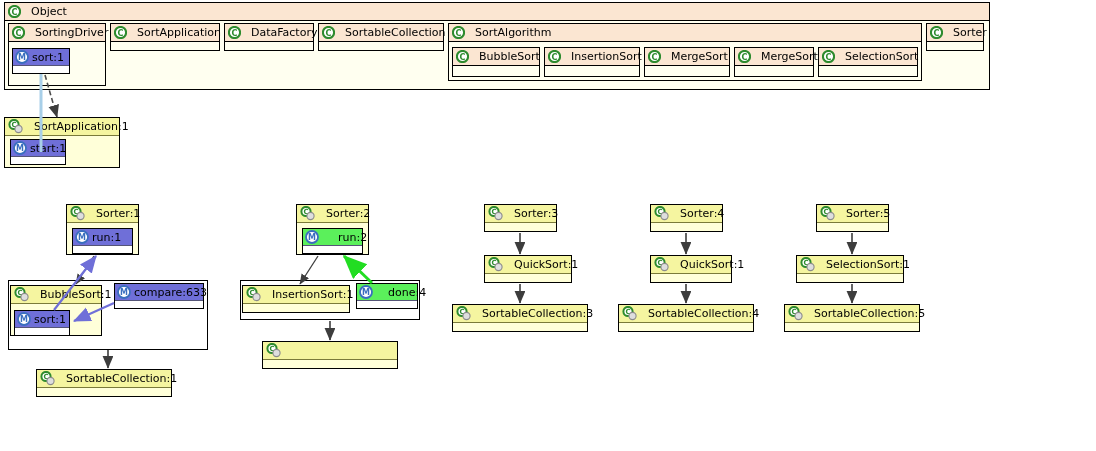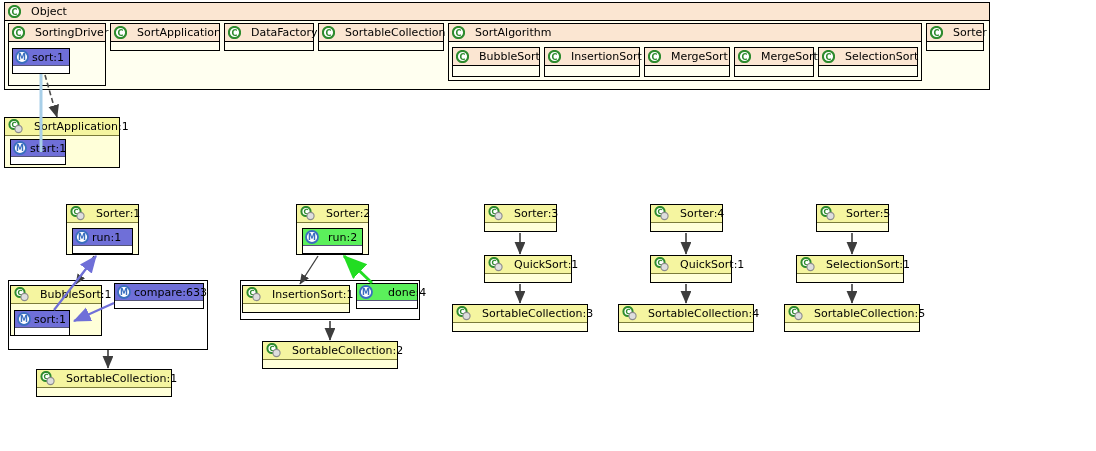--- a/index.html
+++ b/index.html
@@ -290,21 +290,20 @@
     </div>
     <div class="box inst" style="left: 262px; top: 341px; width: 136px; height: 28px;">
       <div class="hdr">
         <span class="ico">
           <svg width="16" height="15" viewBox="0 0 16 15">
             <circle cx="6" cy="5.5" r="4.6" fill="#ffffff" stroke="#2e8b2e" stroke-width="2"></circle>
             <text x="6" y="8.3" font-family="DejaVu Sans, sans-serif" font-size="7" font-weight="bold" text-anchor="middle" fill="#2e8b2e">C</text>
             <circle cx="10.5" cy="10" r="3.6" fill="#dedede" stroke="#8a8a8a" stroke-width="1.1"></circle>
           </svg>
         </span>
-        <span class="lbl">SortableCollection:2</span>
       </div>
     </div>
     <div class="box inst" style="left: 484px; top: 204px; width: 73px; height: 28px;">
       <div class="hdr">
         <span class="ico">
           <svg width="16" height="15" viewBox="0 0 16 15">
             <circle cx="6" cy="5.5" r="4.6" fill="#ffffff" stroke="#2e8b2e" stroke-width="2"></circle>
             <text x="6" y="8.3" font-family="DejaVu Sans, sans-serif" font-size="7" font-weight="bold" text-anchor="middle" fill="#2e8b2e">C</text>
             <circle cx="10.5" cy="10" r="3.6" fill="#dedede" stroke="#8a8a8a" stroke-width="1.1"></circle>
           </svg>
@@ -469,21 +468,21 @@
       <div class="mtail"></div>
     </div>
     <div class="meth green" style="left: 302px; top: 228px; width: 61px; height: 26px;">
       <div class="mrow">
         <span class="ico">
           <svg width="14" height="14" viewBox="0 0 14 14">
             <circle cx="7" cy="7" r="6" fill="#ffffff" stroke="#3a6ebf" stroke-width="1.8"></circle>
             <text x="7" y="10" font-family="DejaVu Sans, sans-serif" font-size="8" font-weight="bold" text-anchor="middle" fill="#3a6ebf">M</text>
           </svg>
         </span>
-        <span class="lbl" style="margin-left: 9px;">run:2</span>
+        <span class="lbl" style="margin-left: 19px;">run:2</span>
       </div>
       <div class="mtail"></div>
     </div>
     <div class="meth green" style="left: 356px; top: 283px; width: 62px; height: 26px;">
       <div class="mrow">
         <span class="ico">
           <svg width="14" height="14" viewBox="0 0 14 14">
             <circle cx="7" cy="7" r="6" fill="#ffffff" stroke="#3a6ebf" stroke-width="1.8"></circle>
             <text x="7" y="10" font-family="DejaVu Sans, sans-serif" font-size="8" font-weight="bold" text-anchor="middle" fill="#3a6ebf">M</text>
           </svg>

